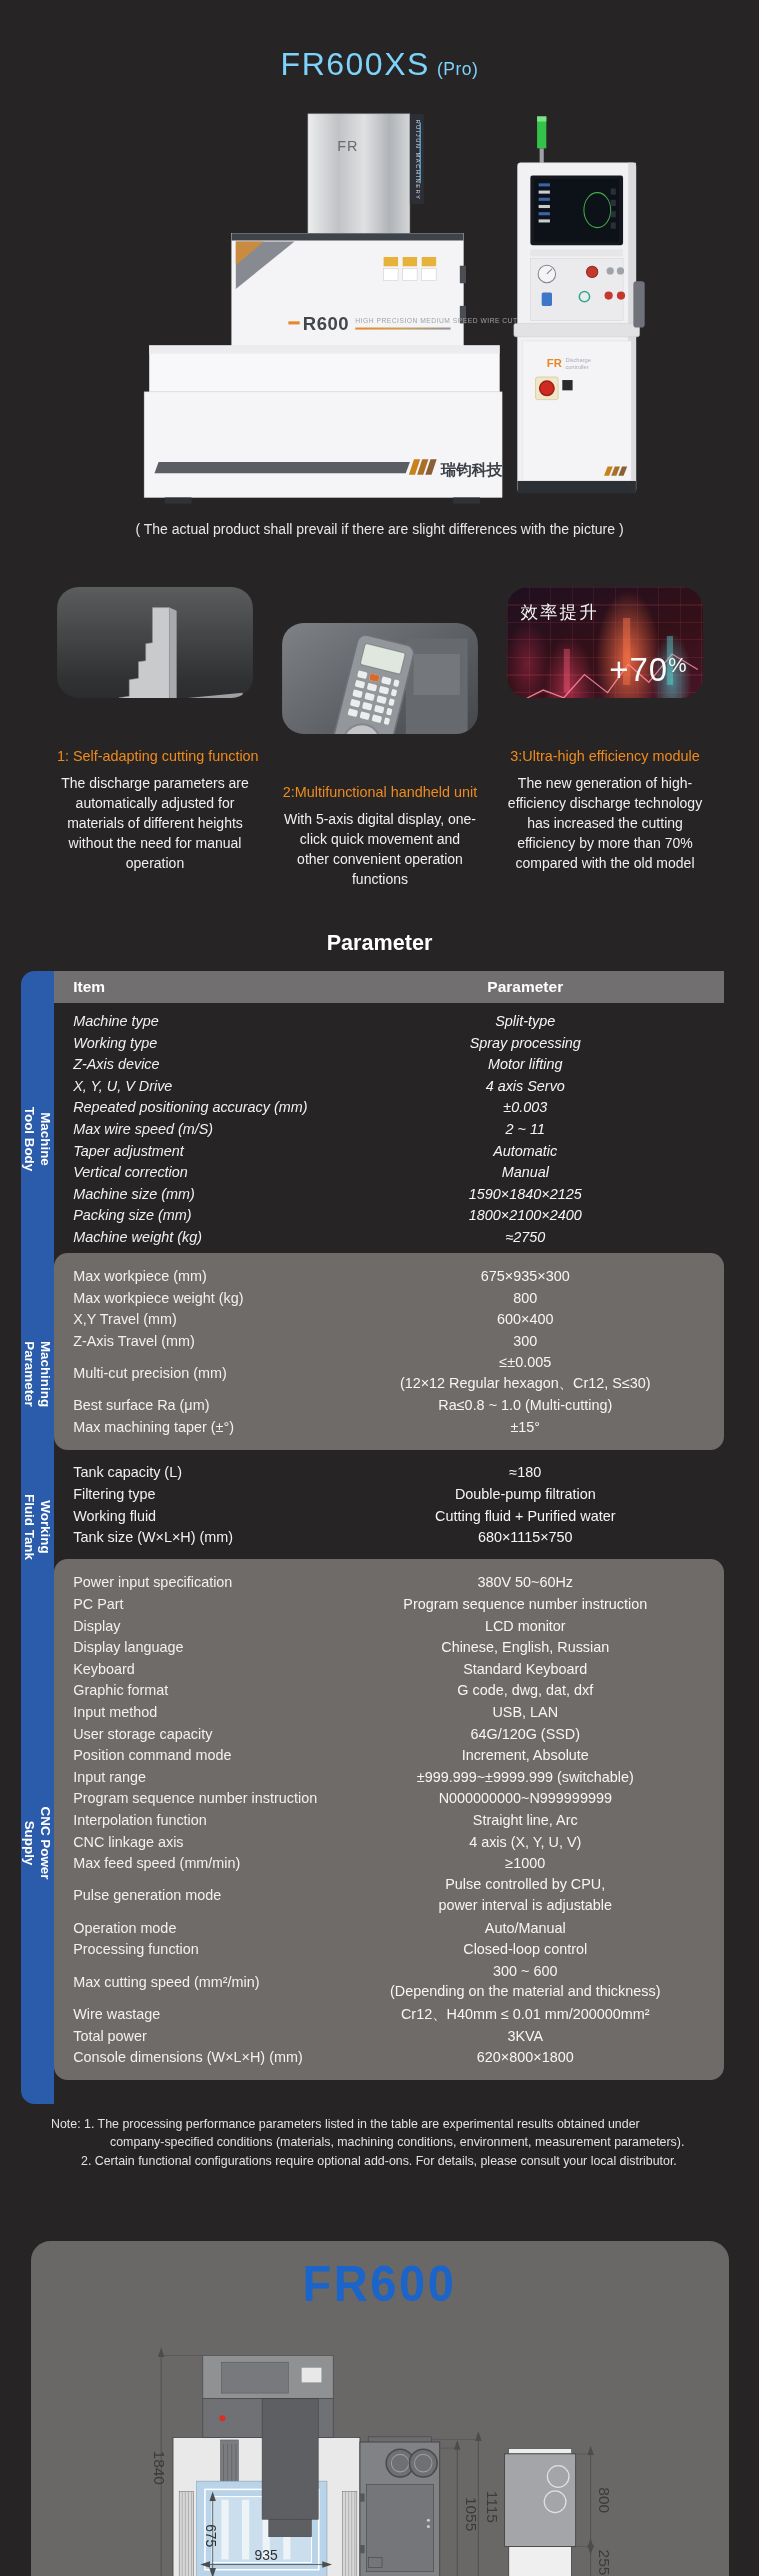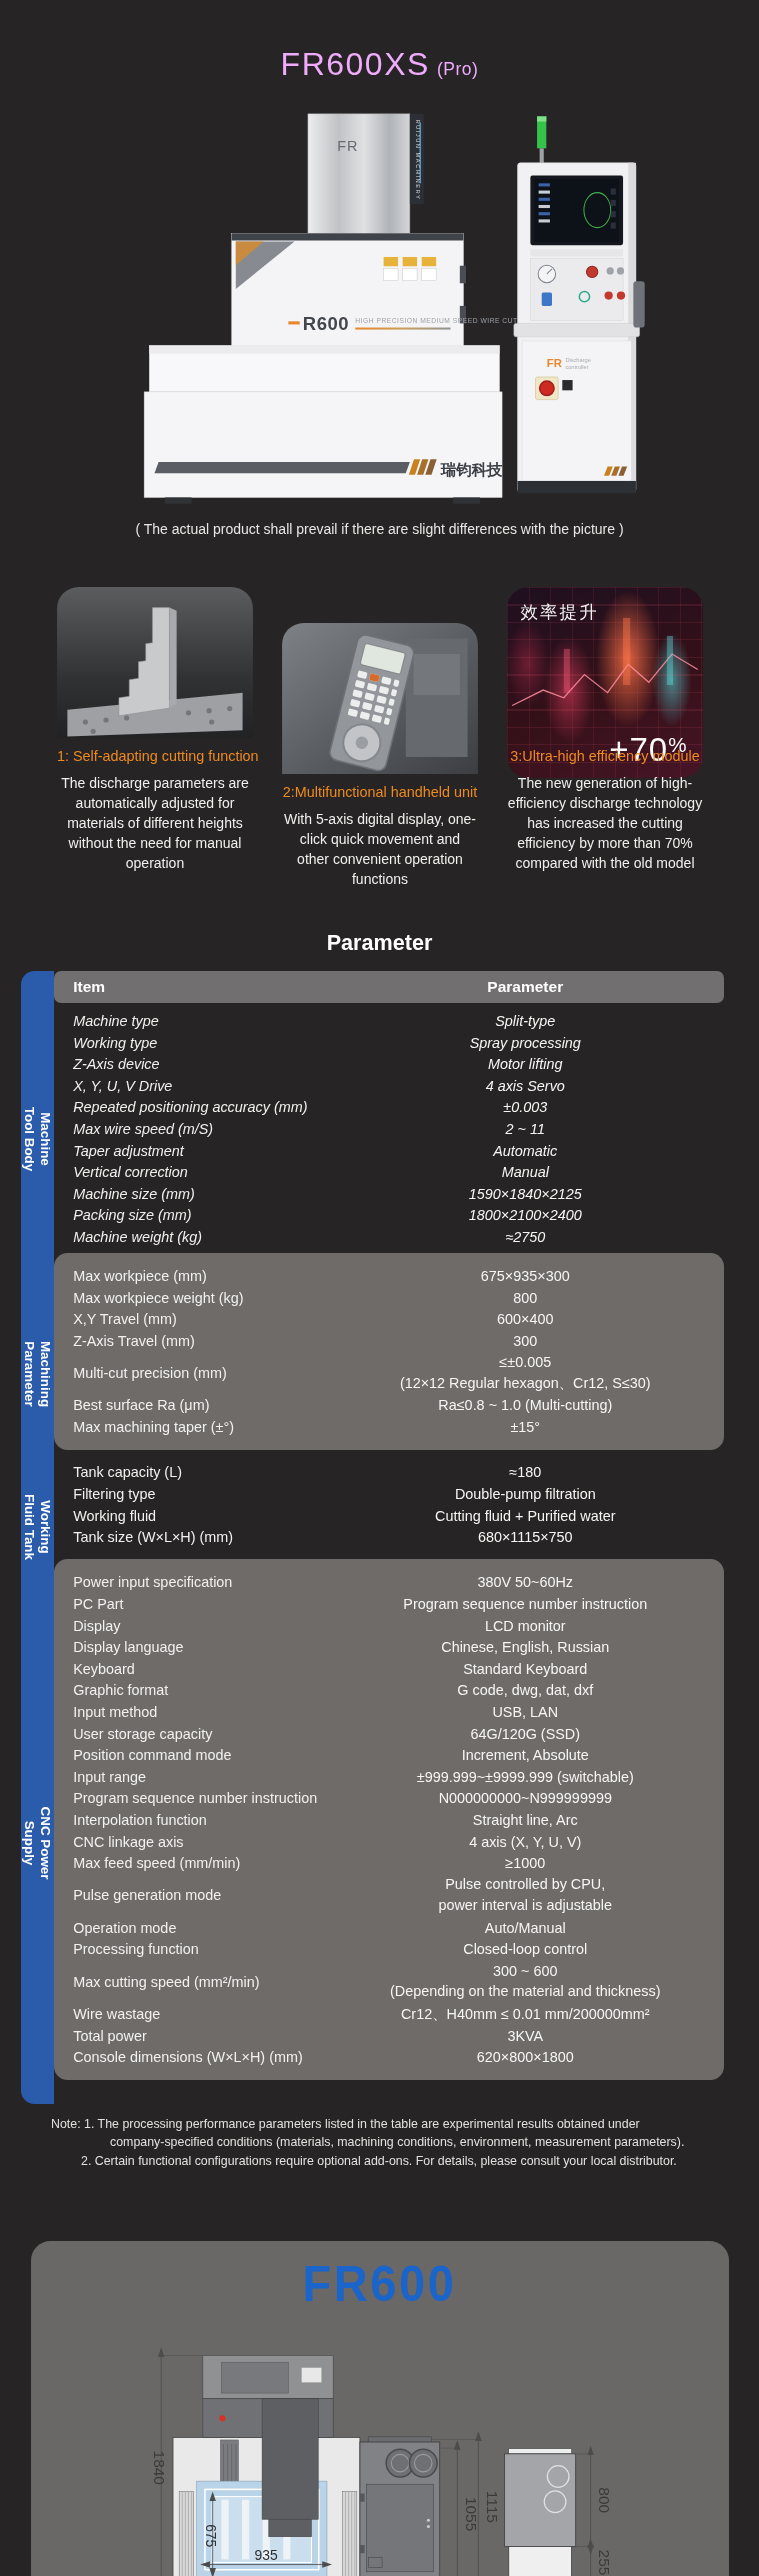--- a/index.html
+++ b/index.html
@@ -3,28 +3,28 @@
 <meta charset="utf-8">
 <style>
   * { margin:0; padding:0; box-sizing:border-box; }
   html,body { background:#1c1b1b; }
   body { font-family:"Liberation Sans", sans-serif; }
   #page { position:relative; width:759px; height:3349px; background:#262424; overflow:hidden; margin:0 auto; }
   .abs { position:absolute; }
 
   
   #main-title { top:36px; left:0; width:100%; height:57px; line-height:57px;
-    text-align:center; color:#f0abfc; font-size:32px; font-weight:500; letter-spacing:1.5px; }
+    text-align:center; color:#7dd3fc; font-size:32px; font-weight:500; letter-spacing:1.5px; }
   #main-title .suffix { font-size:17.5px; font-weight:400; letter-spacing:0.5px; margin-left:7.2px; }
 
   
   #disclaimer { top:521px; left:0; width:100%; text-align:center; color:#e8e7e6; font-size:14px; }
 
   
-  .card-img { top:587px; width:196px; height:191px; border-radius:21.6px; overflow:hidden; }
+  .card-img { top:587px; width:196px; height:111px; border-radius:21.6px; overflow:hidden; }
   .card-title { top:748px; width:196px; text-align:center; color:#ef8b1e; font-size:14.4px; white-space:nowrap; }
   .card-desc { top:773px; width:196px; text-align:center; color:#f1f0ef; font-size:14px; line-height:20px; }
   #card1-img,#card1-title,#card1-desc { left:57px; }
   #card2-img,#card2-title,#card2-desc { left:282px;margin-top:36px; }
   #card3-img,#card3-title,#card3-desc { left:507px; }
   #card3-img { background:
       repeating-linear-gradient(180deg, rgba(255,90,110,0.12) 0 1px, transparent 1px 17.5px),
       repeating-linear-gradient(90deg, rgba(255,90,110,0.10) 0 1px, transparent 1px 21.6px),
       radial-gradient(46px 98px at 121px 72px, rgba(250,110,70,0.85), transparent 70%),
       radial-gradient(28px 67px at 165px 93px, rgba(90,225,225,0.55), transparent 70%),
@@ -39,21 +39,21 @@
   #param-heading { top:930px; left:0; width:100%; text-align:center; color:#ffffff; font-size:21.6px; font-weight:bold; }
 
   
   #spec-table { left:20.6px; top:971px; width:703px; }
   #side-rail { position:absolute; left:0; top:0; width:33px; height:1133px;
      background:#2b5cac; border-radius:13.4px 0 0 13.4px; }
   .vlabel { position:absolute; left:50%; white-space:nowrap; text-align:center;
      color:#ffffff; font-size:13.4px; font-weight:bold; line-height:15.5px;
      transform:translate(-50%,-50%) rotate(90deg); }
   #table-content { margin-left:33px; width:670px; }
-  #thead { position:relative; height:32px; background:#716f6f; border-radius:7px; }
+  #thead { position:relative; height:32px; background:#716f6f; border-radius:0; }
   #thead .h-item { position:absolute; left:19.6px; top:0; line-height:32px; color:#fff; font-size:15.5px; font-weight:bold; }
   #thead .h-param { position:absolute; left:70.4%; transform:translateX(-50%); top:0; line-height:32px; color:#fff; font-size:15.5px; font-weight:bold; }
   .tsection.dark { padding:7.2px 0 5.2px 0;font-style:italic; }
   .tsection.darkc { padding:11.3px 0; }
   .tsection.gray { background:#6e6b69; border-radius:13.4px; padding:12.4px 0; }
   .trow { position:relative; height:21.6px; }
   .trow.tall { height:43px; }
   .titem { position:absolute; left:19.6px; top:50%; transform:translateY(-50%);
      color:#f2f1f0; font-size:14.4px; white-space:nowrap; }
   .tval { position:absolute; left:70.4%; top:50%; transform:translate(-50%,-50%);

